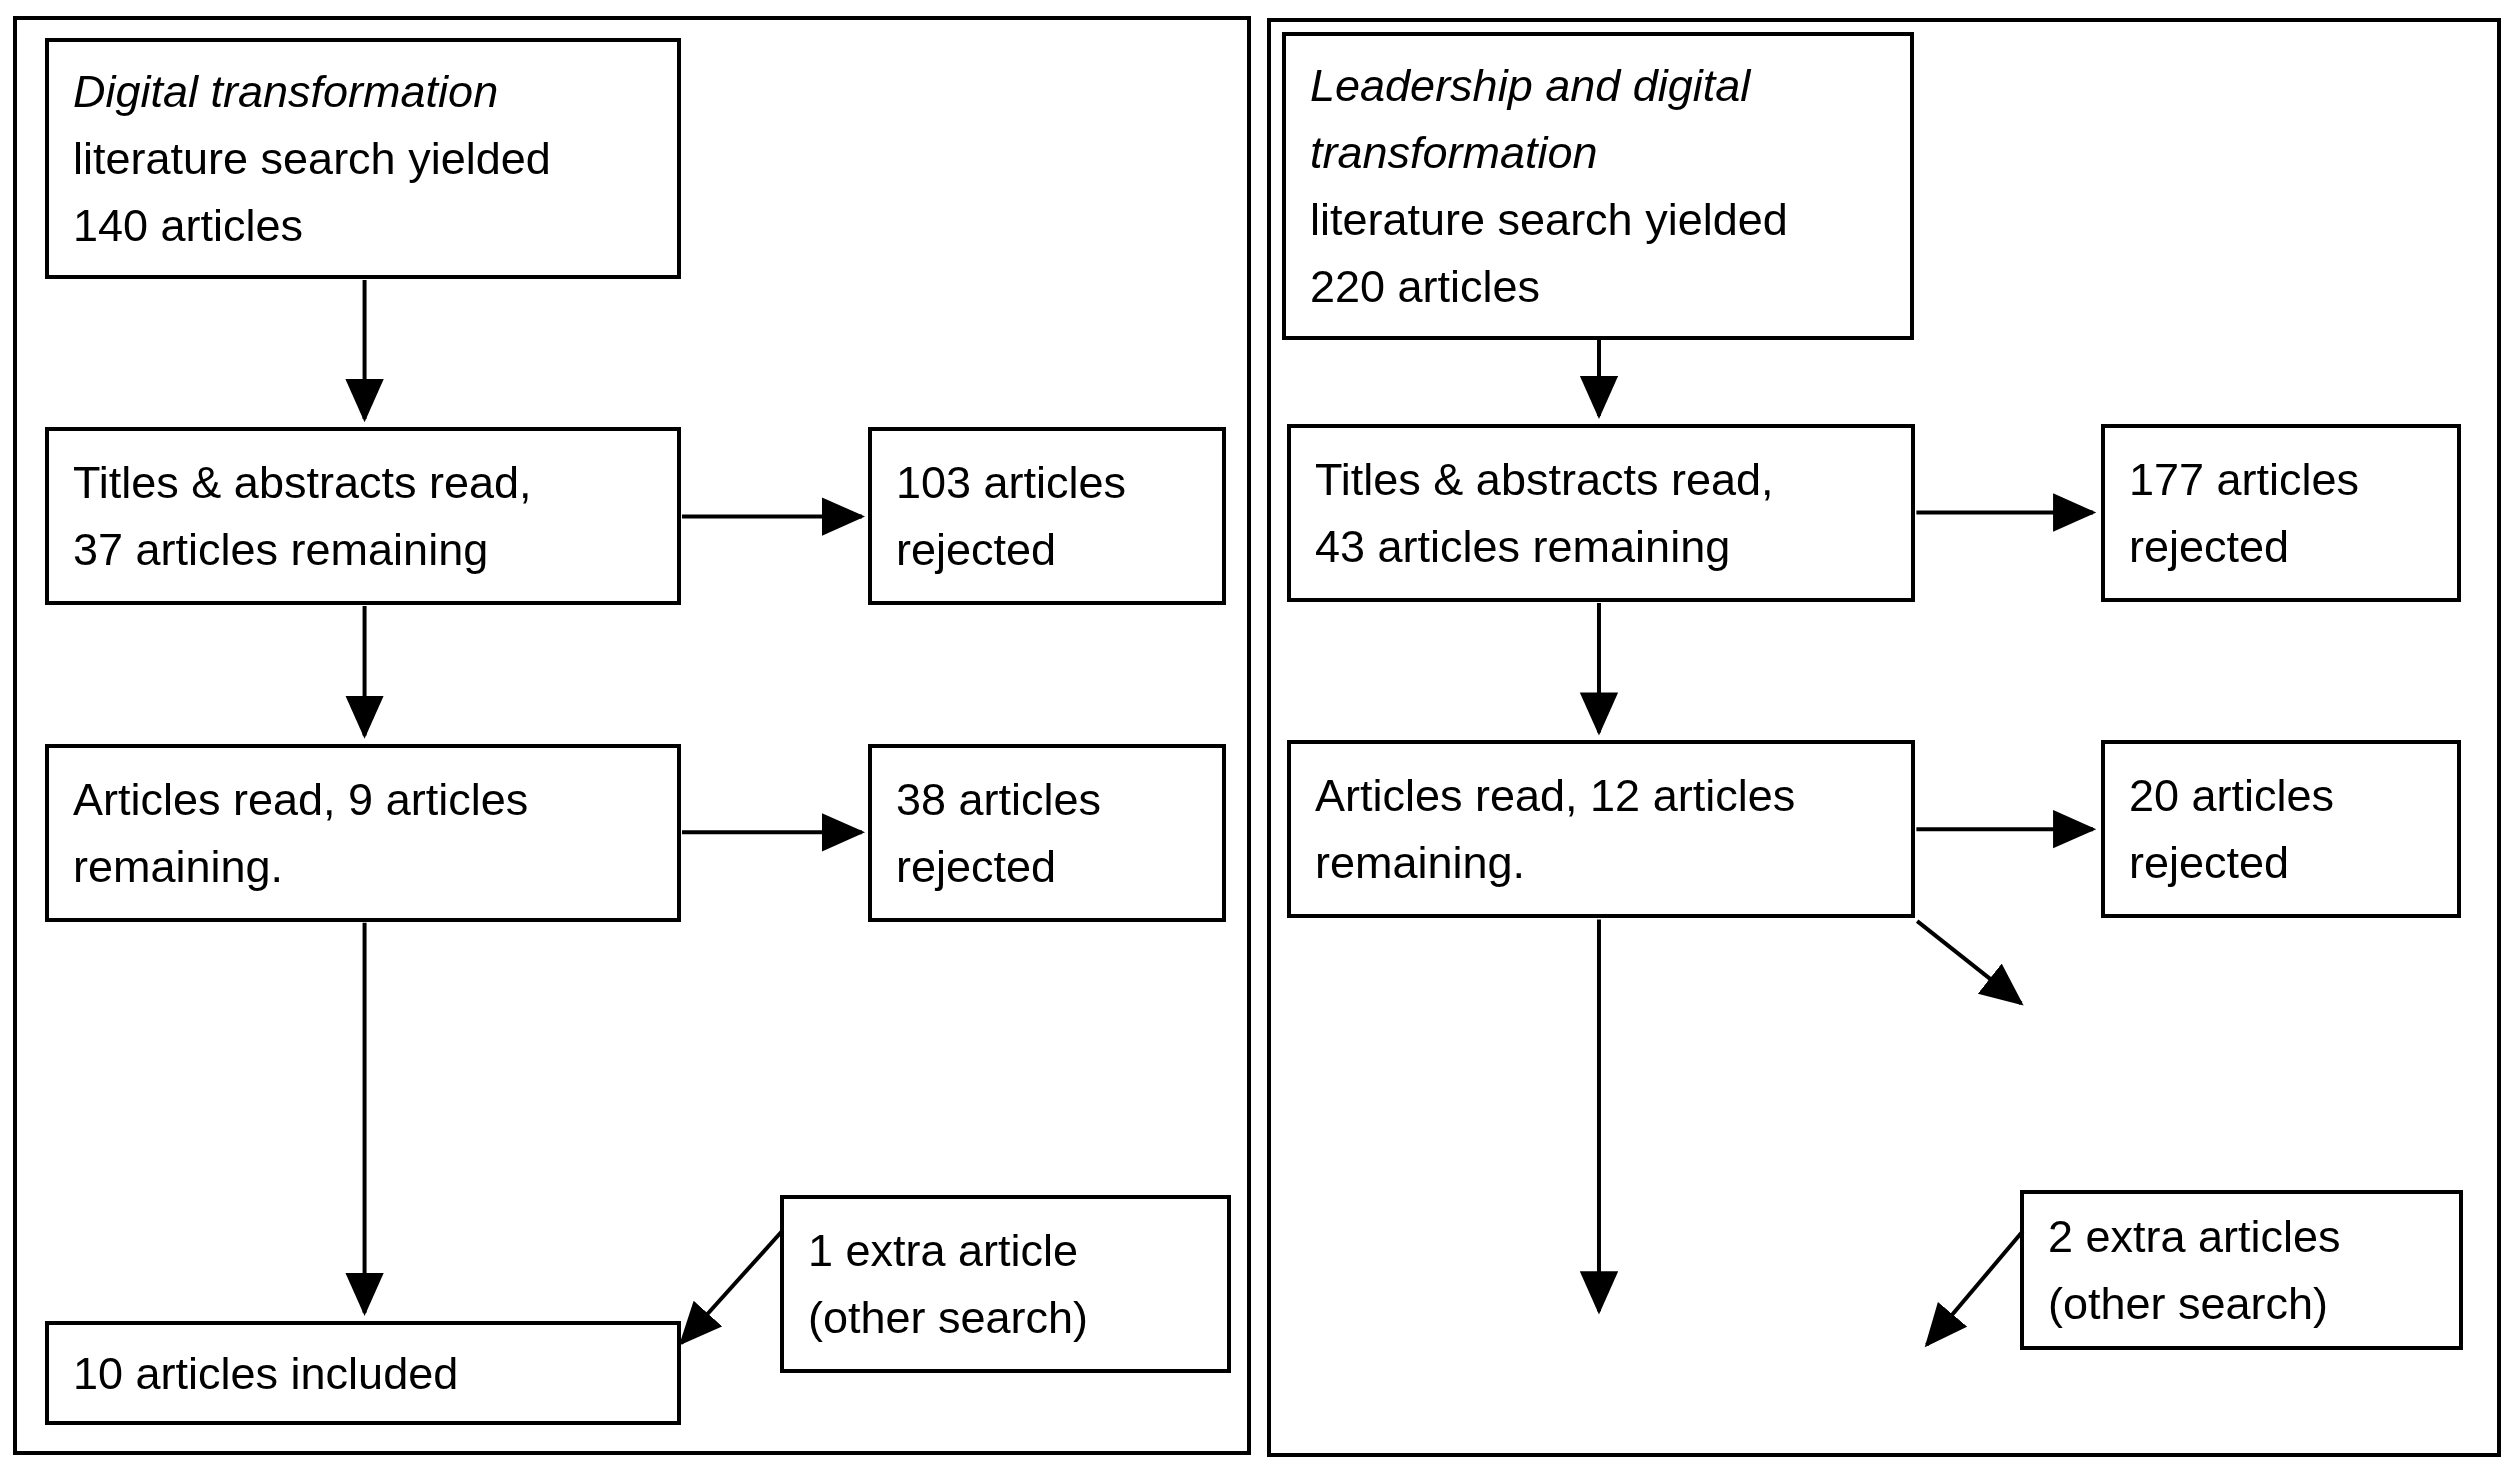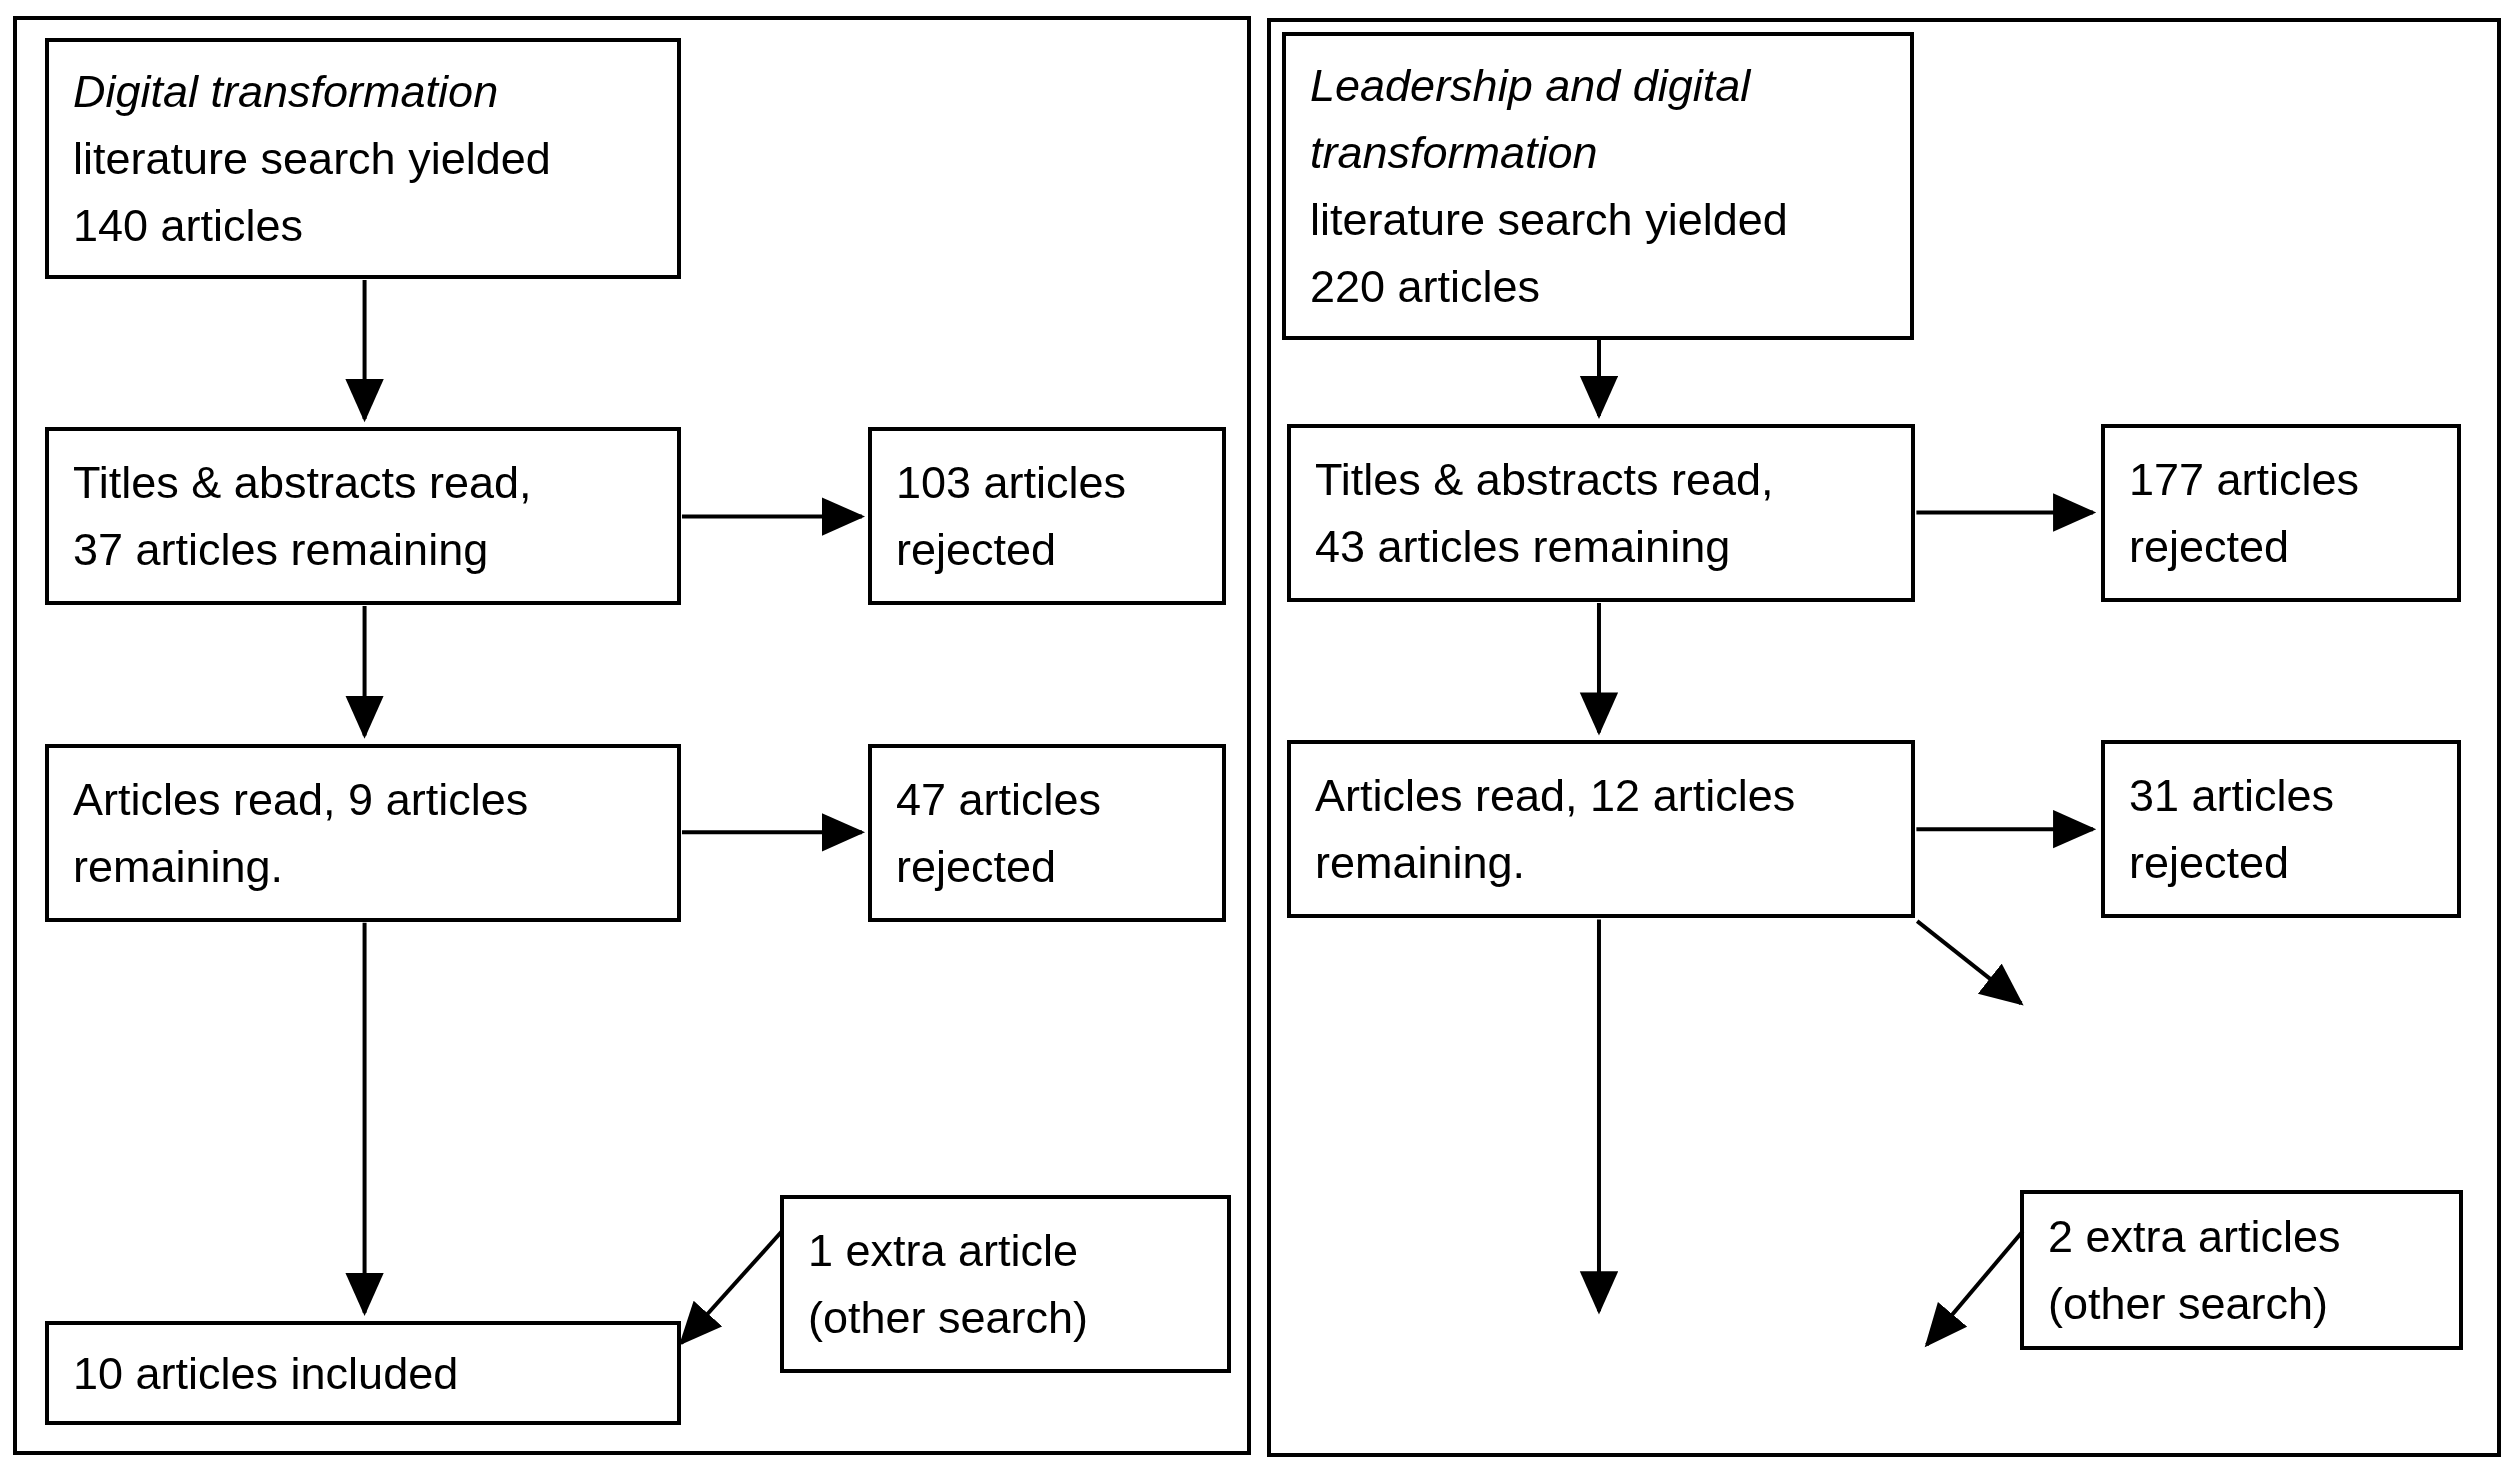--- a/index.html
+++ b/index.html
@@ -84,21 +84,21 @@
     <span class="txt">103 articles
 rejected</span>
   </div>
 
   <div class="box" id="l-read">
     <span class="txt">Articles read, 9 articles
 remaining.</span>
   </div>
 
   <div class="box" id="l-read-r">
-    <span class="txt">47 articles
+    <span class="txt">38 articles
 rejected</span>
   </div>
 
   <div class="box" id="l-included">
     <span class="txt">10 articles included</span>
   </div>
 
   <div class="box" id="l-extra">
     <span class="txt">1 extra article
 (other search)</span>
@@ -122,21 +122,21 @@
     <span class="txt">177 articles
 rejected</span>
   </div>
 
   <div class="box" id="r-read">
     <span class="txt">Articles read, 12 articles
 remaining.</span>
   </div>
 
   <div class="box" id="r-read-r">
-    <span class="txt">31 articles
+    <span class="txt">20 articles
 rejected</span>
   </div>
 
 
 
   <div class="box" id="r-extra">
     <span class="txt">2 extra articles
 (other search)</span>
   </div>
 

